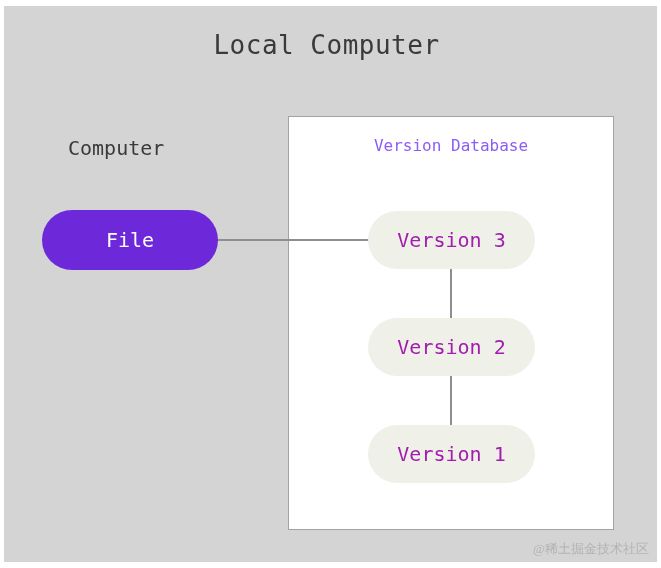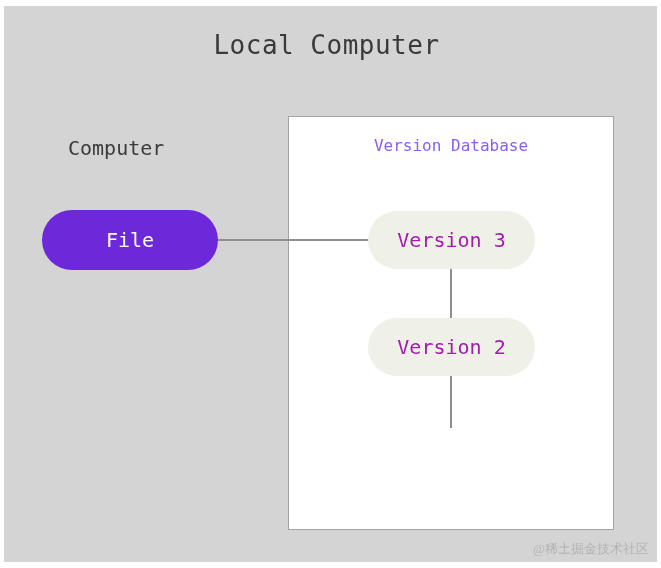--- a/index.html
+++ b/index.html
@@ -184,16 +184,19 @@
   </div>
 
   <div class="version-node" id="version-node-3">
     <span class="version-node-label">Version 3</span>
   </div>
 
   <div class="version-node" id="version-node-2">
     <span class="version-node-label">Version 2</span>
   </div>
 
+  <div class="version-node" id="version-node-1">
+    <span class="version-node-label">Version 1</span>
+  </div>
 
   <div id="watermark">@稀土掘金技术社区</div>
 
 </div>
 
 </body></html>

